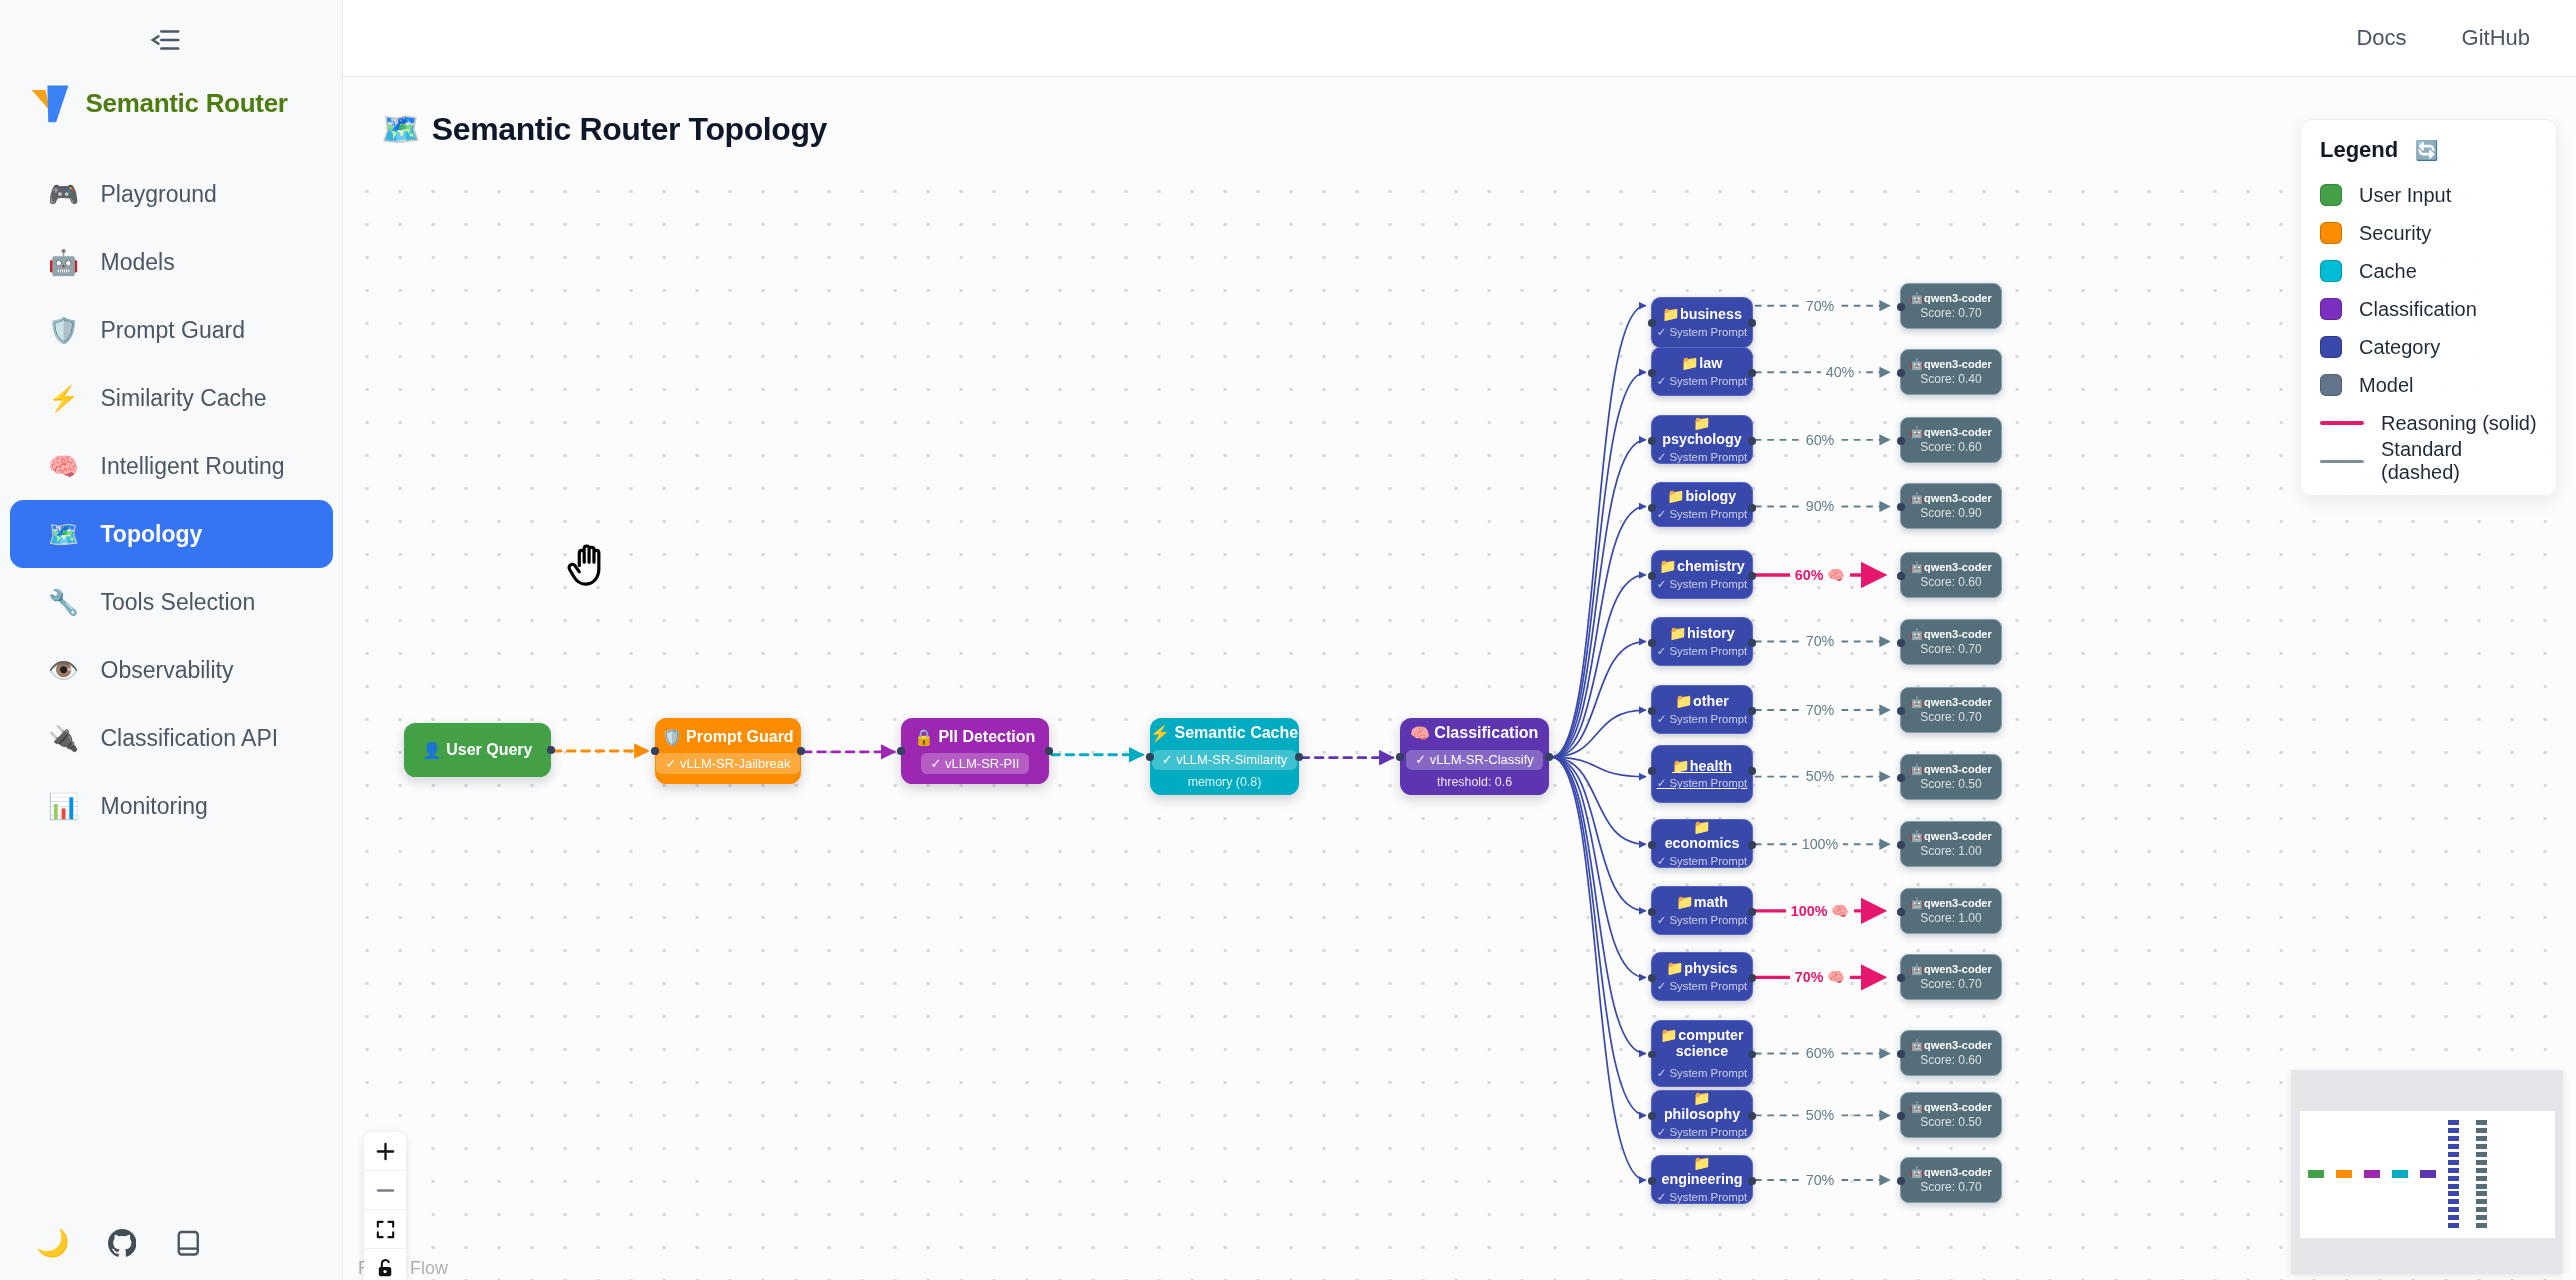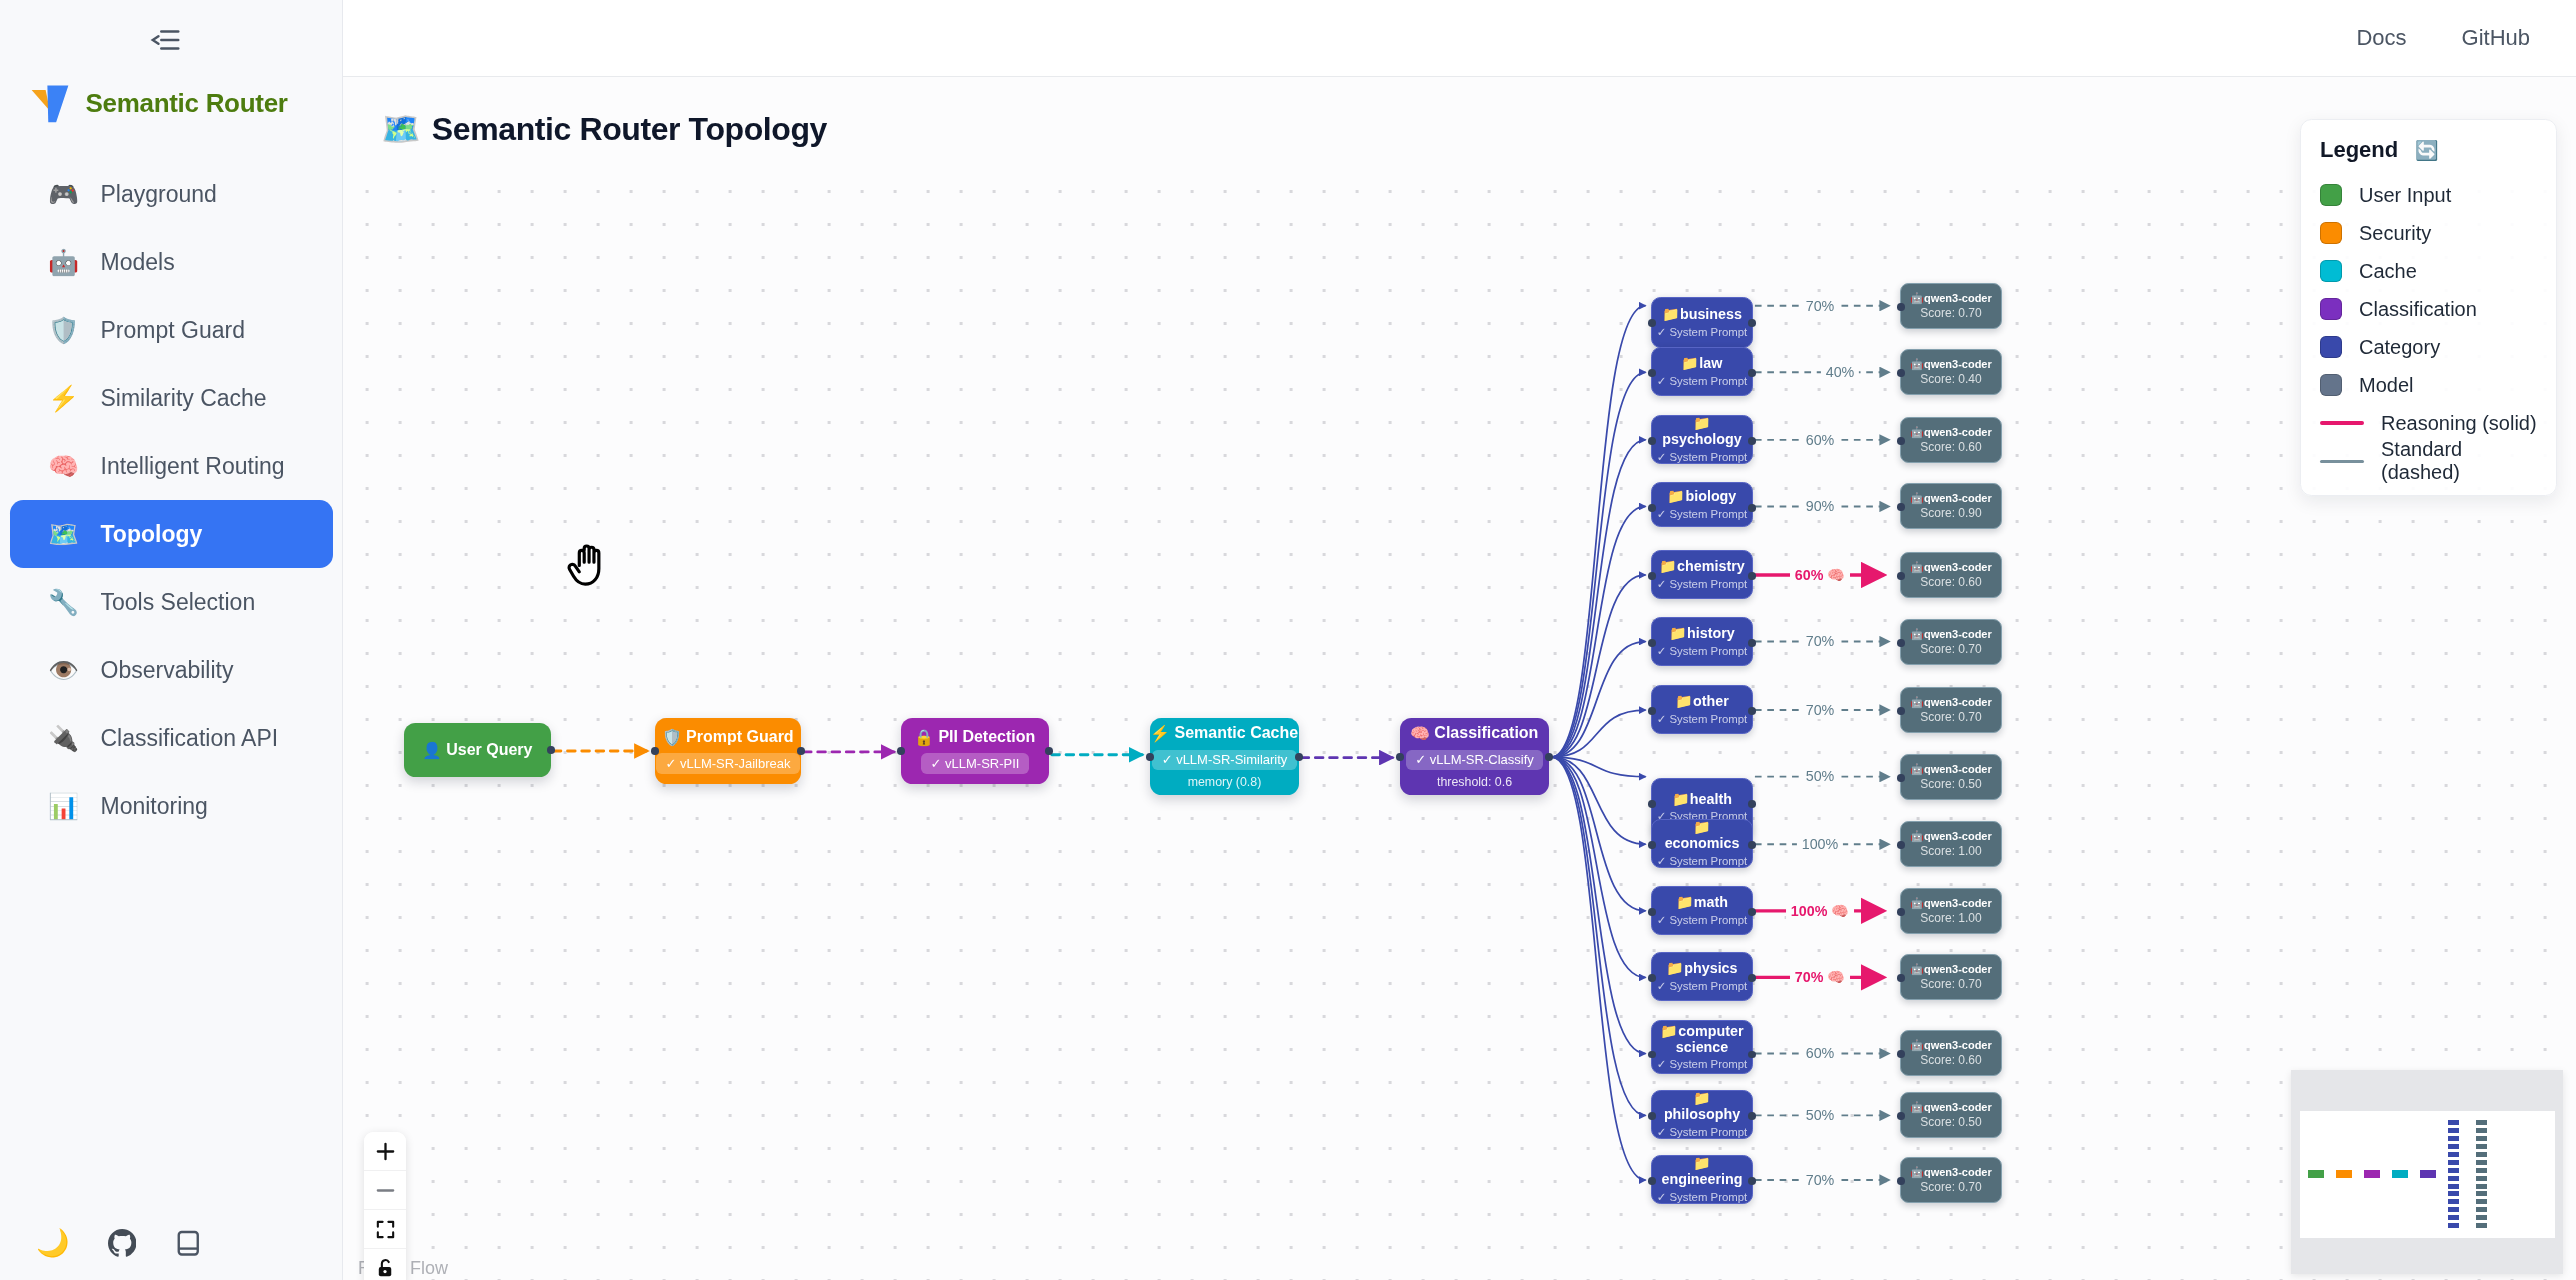--- a/index.html
+++ b/index.html
@@ -349,21 +349,21 @@
             <div class="cat-sub">✓ System Prompt</div>
             <span class="handle" style="left: -3.8px; top: 21px;"></span>
             <span class="handle" style="right: -3.8px; top: 21px;"></span>
           </div>
           <div class="flow-node model-node" style="left: 1557px; top: 506px; height: 46px; background: rgb(84, 110, 122);">
             <div class="model-title">🤖qwen3-coder</div>
             <div class="model-sub">Score: 0.70</div>
             <span class="handle" style="left: -3.8px; top: 19px;"></span>
           </div>
           <div class="edge-label" style="left: 1477px; top: 529px;">70%</div>
-          <div class="flow-node cat-node" style="left: 1308px; top: 597px; height: 58px; background: rgb(57, 73, 171);">
+          <div class="flow-node cat-node" style="left: 1308px; top: 564px; height: 58px; background: rgb(57, 73, 171); text-decoration: underline;">
             <div class="cat-title">📁health</div>
             <div class="cat-sub">✓ System Prompt</div>
             <span class="handle" style="left: -3.8px; top: 21px;"></span>
             <span class="handle" style="right: -3.8px; top: 21px;"></span>
           </div>
           <div class="flow-node model-node" style="left: 1557px; top: 573px; height: 46px; background: rgb(84, 110, 122);">
             <div class="model-title">🤖qwen3-coder</div>
             <div class="model-sub">Score: 0.50</div>
             <span class="handle" style="left: -3.8px; top: 19px;"></span>
           </div>
@@ -397,21 +397,21 @@
             <div class="cat-sub">✓ System Prompt</div>
             <span class="handle" style="left: -3.8px; top: 21px;"></span>
             <span class="handle" style="right: -3.8px; top: 21px;"></span>
           </div>
           <div class="flow-node model-node" style="left: 1557px; top: 773px; height: 46px; background: rgb(84, 110, 122);">
             <div class="model-title">🤖qwen3-coder</div>
             <div class="model-sub">Score: 0.70</div>
             <span class="handle" style="left: -3.8px; top: 19px;"></span>
           </div>
           <div class="edge-label reasoning" style="left: 1477px; top: 796px;">70% 🧠</div>
-          <div class="flow-node cat-node" style="left: 1308px; top: 839px; height: 54px; background: rgb(57, 73, 171);">
+          <div class="flow-node cat-node" style="left: 1308px; top: 839px; height: 67px; background: rgb(57, 73, 171); justify-content: space-between;">
             <div class="cat-title">📁computer science</div>
             <div class="cat-sub">✓ System Prompt</div>
             <span class="handle" style="left: -3.8px; top: 29.5px;"></span>
             <span class="handle" style="right: -3.8px; top: 29.5px;"></span>
           </div>
           <div class="flow-node model-node" style="left: 1557px; top: 849px; height: 46px; background: rgb(84, 110, 122);">
             <div class="model-title">🤖qwen3-coder</div>
             <div class="model-sub">Score: 0.60</div>
             <span class="handle" style="left: -3.8px; top: 19px;"></span>
           </div>

